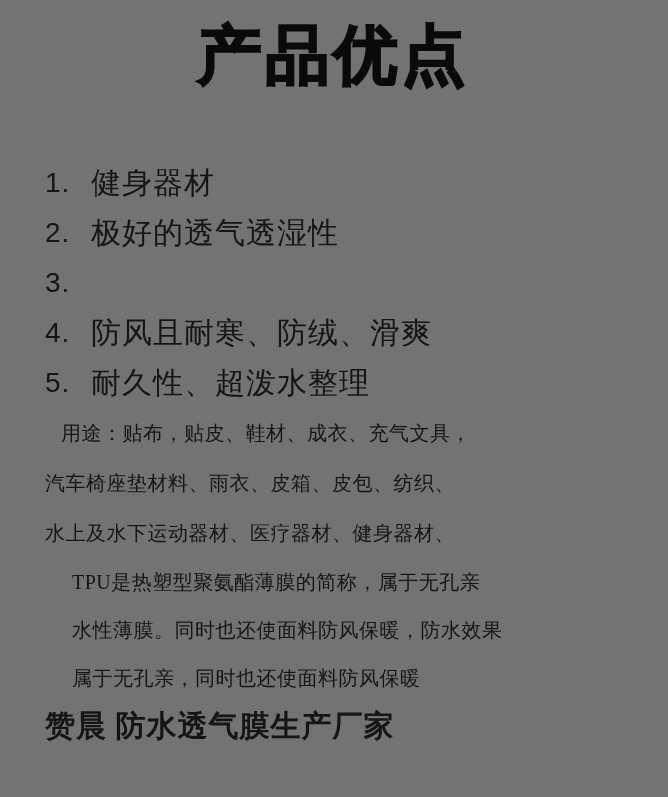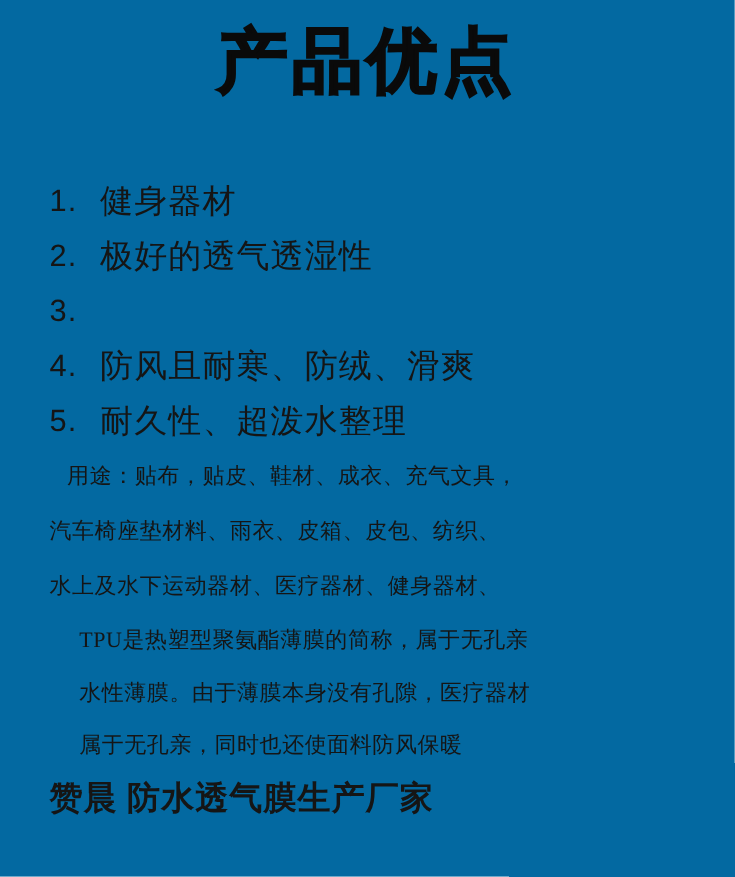--- a/index.html
+++ b/index.html
@@ -4,21 +4,21 @@
 <style>
   html, body {
     margin: 0;
     padding: 0;
     background: #ffffff;
   }
   .page {
     position: relative;
     width: 668px;
     height: 797px;
-    background: #0369a1;
+    background: #737373;
     color: #151515;
     overflow: hidden;
     box-sizing: border-box;
     padding: 10px 18px 0 45px;
     font-family: "Liberation Serif", serif;
   }
   .title {
     font-family: "Liberation Sans", sans-serif;
     font-weight: 900;
     font-size: 64px;
@@ -105,19 +105,19 @@
   </div>
 
   <div class="para usage">
     <div class="line indent">用途：贴布，贴皮、鞋材、成衣、充气文具，</div>
     <div class="line">汽车椅座垫材料、雨衣、皮箱、皮包、纺织、</div>
     <div class="line">水上及水下运动器材、医疗器材、健身器材、</div>
   </div>
 
   <div class="para tpu">
     <div class="line">TPU是热塑型聚氨酯薄膜的简称，属于无孔亲</div>
-    <div class="line">水性薄膜。由于薄膜本身没有孔隙，医疗器材</div>
+    <div class="line">水性薄膜。同时也还使面料防风保暖，防水效果</div>
     <div class="line">属于无孔亲，同时也还使面料防风保暖</div>
   </div>
 
   <div class="footer-line">赞晨  防水透气膜生产厂家</div>
 
 </div>
 
 </body></html>

